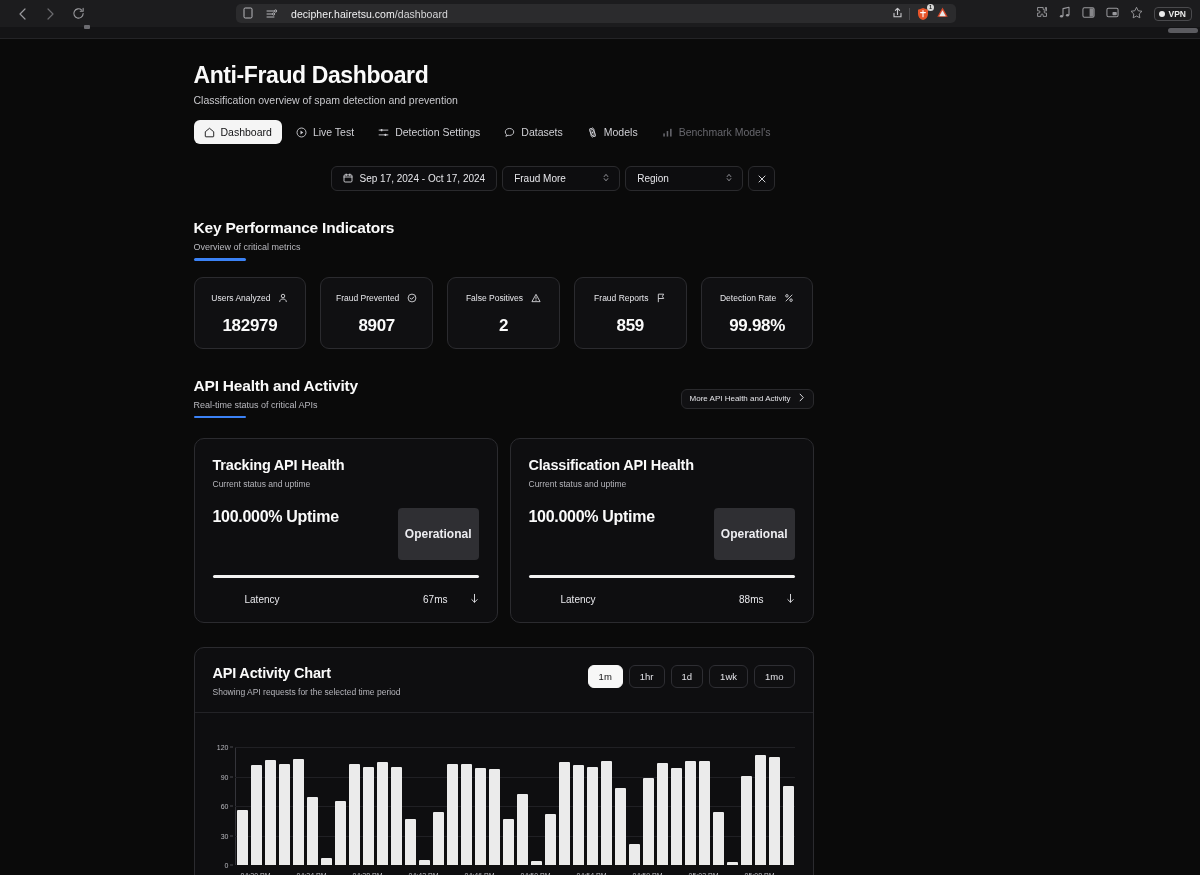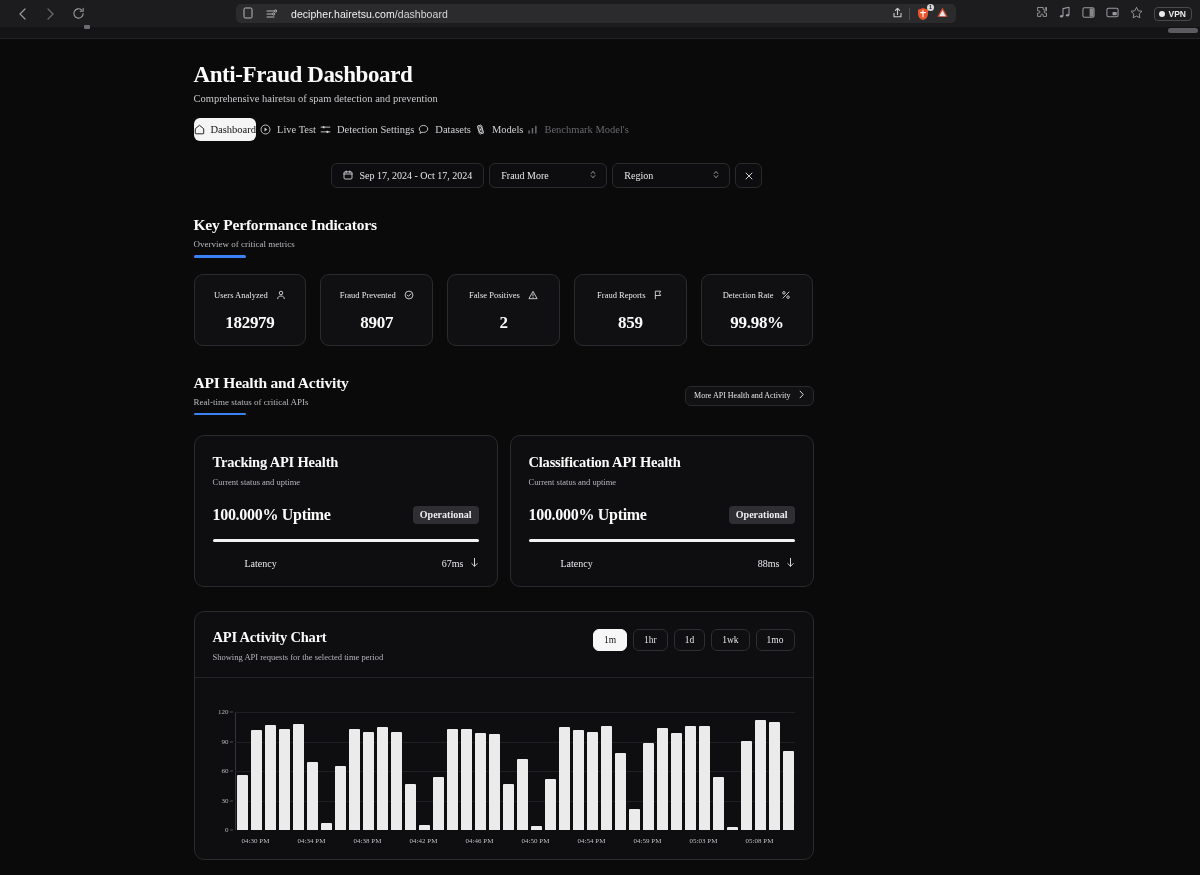--- a/index.html
+++ b/index.html
@@ -47,32 +47,32 @@
     color: #eaeaea;
   }
   .vpn-dot { width: 6px; height: 6px; border-radius: 50%; background: #eaeaea; }
 
   .chrome-underline { height: 11px; width: 1200px; background: #141416; position: relative; }
   .tab-stub { position: absolute; left: 84px; top: -2px; width: 6px; height: 4px; background: #6b6b70; border-radius: 1px; }
   .scroll-thumb { position: absolute; right: 2px; top: 1px; width: 30px; height: 5px; background: #5b5b60; border-radius: 3px; }
   .chrome-sep { height: 1px; width: 1200px; background: #242427; }
 
   
-  .page { width: 1007px; height: 836px; background: #0a0a0a; overflow: hidden; position: relative; font-family: Liberation Serif, serif; }
+  .page { width: 1007px; height: 836px; background: #0a0a0a; overflow: hidden; position: relative; }
   .container { width: 620px; margin: 0 auto; padding-top: 23px; }
 
   h1.page-title { font-size: 23px; font-weight: bold; letter-spacing: -.4px; color: #fafafa; }
   .page-sub { font-size: 10.5px; color: #c9c9cd; margin-top: 5px; }
 
   
   .tabs { display: flex; align-items: center; gap: 4px; margin-top: 14px; }
   .tab {
     display: flex; align-items: center; gap: 6px;
     font-size: 10.5px; color: #cfcfd4;
-    padding: 6px 0; border-radius: 6px; cursor: pointer; white-space: nowrap;
+    padding: 6px 10px; border-radius: 6px; cursor: pointer; white-space: nowrap;
   }
   .tab.active { background: #f5f5f5; color: #111113; font-weight: 500; }
   .tab.muted { color: #67676d; }
   .tab svg { display: block; flex-shrink: 0; }
 
   
   .filters { display: flex; align-items: center; gap: 5px; margin-top: 22px; padding-left: 137px; }
   .filter-date {
     display: flex; align-items: center; gap: 7px;
     border: 1px solid #2a2a2d; border-radius: 6px;
@@ -117,26 +117,26 @@
   .health-row { display: flex; gap: 12px; margin-top: 20px; }
   .health-card {
     flex: 1; border: 1px solid #2b2b2f; border-radius: 10px; background: #0e0e10;
     padding: 18px 18px 16px;
   }
   .health-title { font-size: 14.5px; font-weight: bold; letter-spacing: -.2px; }
   .health-sub { font-size: 8.5px; color: #b5b5bb; margin-top: 6px; }
   .health-mid { display: flex; justify-content: space-between; margin-top: 19px; }
   .health-uptime { font-size: 16px; font-weight: bold; letter-spacing: -.3px; }
   .badge-op {
-    background: #2f2f33; color: #ededf1; font-size: 10px; font-weight: bold;
-    padding: 3px 7px; border-radius: 4px;
+    background: #2f2f33; color: #ededf1; font-size: 12px; font-weight: bold;
+    padding: 19px 7px; border-radius: 4px;
   }
   .health-bar { height: 3px; background: #f2f2f2; border-radius: 3px; margin-top: 15px; }
   .health-foot { display: flex; align-items: center; justify-content: space-between; margin-top: 15px; font-size: 10px; color: #e9e9ed; padding-left: 32px; }
-  .latency-val { display: flex; align-items: center; gap: 6px; }
+  .latency-val { display: flex; align-items: center; gap: 22px; }
 
   
   .chart-card {
     margin-top: 24px; border: 1px solid #2b2b2f; border-radius: 10px; background: #0e0e10;
     overflow: hidden;
   }
   .chart-head {
     display: flex; align-items: flex-start; justify-content: space-between;
     padding: 17px 18px 15px; border-bottom: 1px solid #232327;
   }
@@ -264,21 +264,21 @@
 <div class="chrome-underline">
   <div class="tab-stub"></div>
   <div class="scroll-thumb"></div>
 </div>
 <div class="chrome-sep"></div>
 
 <div class="page">
   <div class="container">
 
     <h1 class="page-title">Anti-Fraud Dashboard</h1>
-    <div class="page-sub">Comprehensive hairetsu of spam detection and prevention</div>
+    <div class="page-sub">Classification overview of spam detection and prevention</div>
 
     <div class="tabs">
       <div class="tab active">
         <span>
             <svg width="11" height="11" viewBox="0 0 12 12">
               <path d="M1.4 5.2L6 1.4l4.6 3.8V10a.7.7 0 0 1-.7.7H2.1a.7.7 0 0 1-.7-.7V5.2z" stroke="#111113" stroke-width="1" fill="none" stroke-linejoin="round"></path>
             </svg>
           </span>
         <span>Dashboard</span>
       </div>

